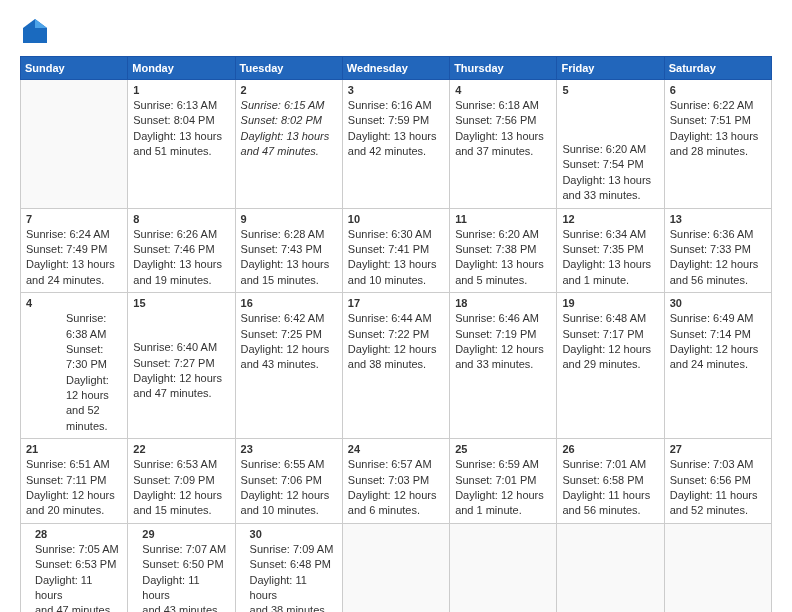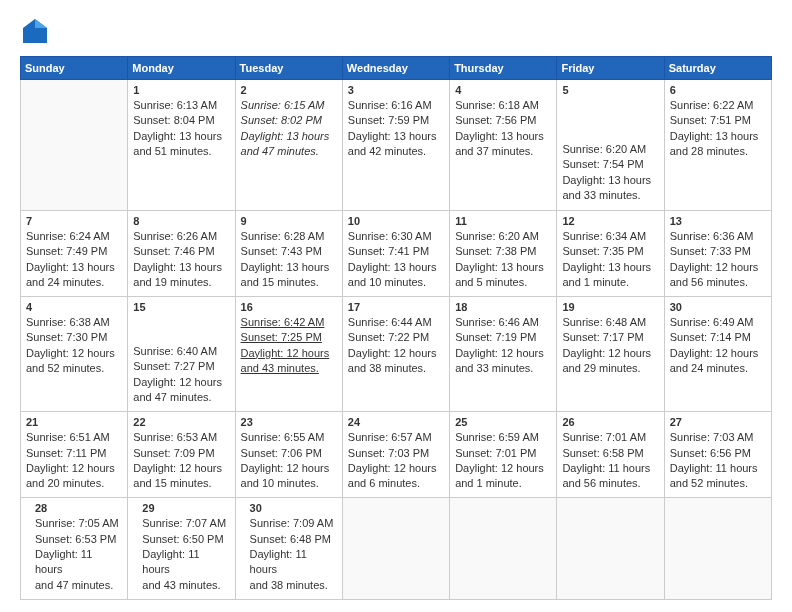--- a/index.html
+++ b/index.html
@@ -228,35 +228,35 @@
             <span class="day-num">13</span>
             <div class="day-info" style="white-space: pre-line;">Sunrise: 6:36 AM
 Sunset: 7:33 PM
 Daylight: 12 hours
 and 56 minutes.</div>
           </td>
         </tr>
         <tr class="week-row">
           <td>
             <span class="day-num">4</span>
-            <div class="day-info" style="white-space: pre-line;">Sunrise: 6:38 AM
+            <div class="day-info" style="white-space: pre-line; margin-left: 40px;">Sunrise: 6:38 AM
 Sunset: 7:30 PM
 Daylight: 12 hours
 and 52 minutes.</div>
           </td>
           <td>
             <span class="day-num">15</span>
             <div class="day-info" style="white-space: pre-line; margin-top: 31px;">Sunrise: 6:40 AM
 Sunset: 7:27 PM
 Daylight: 12 hours
 and 47 minutes.</div>
           </td>
           <td>
             <span class="day-num">16</span>
-            <div class="day-info" style="white-space: pre-line; text-decoration: underline;">Sunrise: 6:42 AM
+            <div class="day-info" style="white-space: pre-line;">Sunrise: 6:42 AM
 Sunset: 7:25 PM
 Daylight: 12 hours
 and 43 minutes.</div>
           </td>
           <td>
             <span class="day-num">17</span>
             <div class="day-info" style="white-space: pre-line;">Sunrise: 6:44 AM
 Sunset: 7:22 PM
 Daylight: 12 hours
 and 38 minutes.</div>

